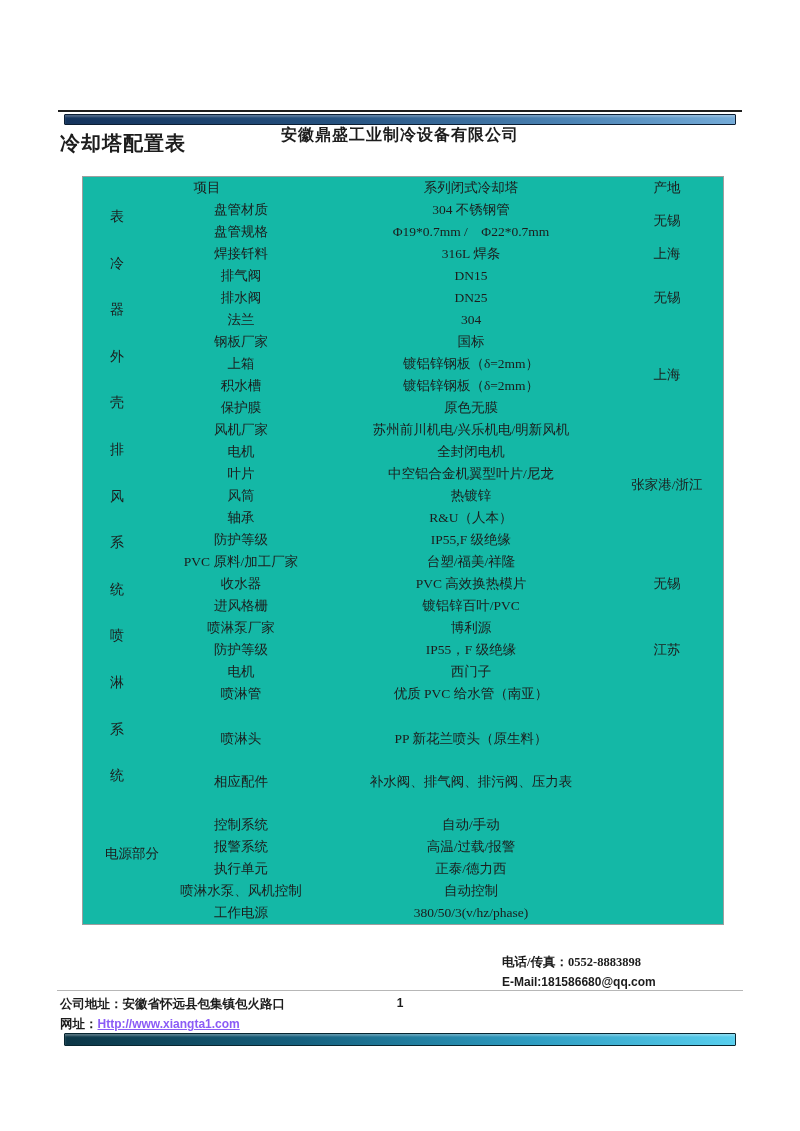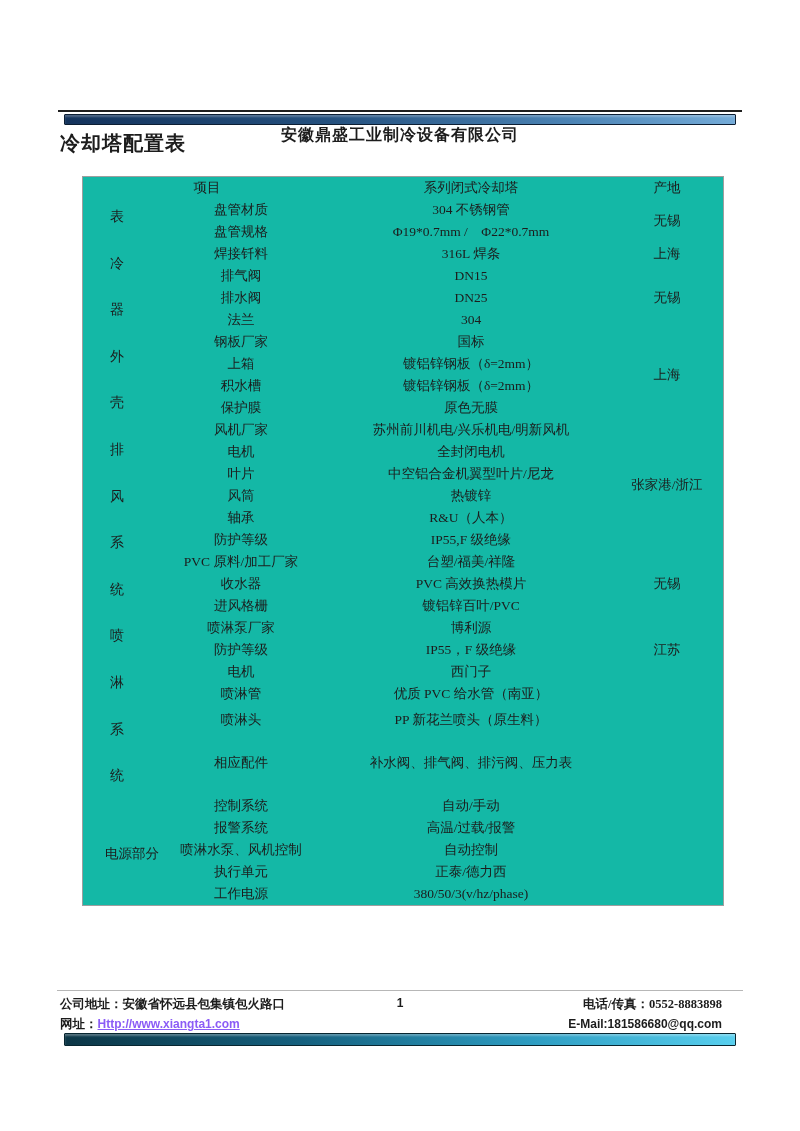--- a/index.html
+++ b/index.html
@@ -29,40 +29,40 @@
   .config-table{
     position:absolute;left:82px;top:176px;width:640px;
     border:1px solid #9e9e9e;font-size:13.5px;background:#14b8a6;
   }
   .row{
     display:grid;grid-template-columns:68px 180px 280px 1fr;
     height:22px;align-items:center;
   }
   .row .cell{text-align:center;white-space:nowrap;line-height:1.1;}
   .thead .c-head-item{grid-column:1 / span 2;}
-  #rows-container > .row:nth-child(24){height:30px;}
+  #rows-container > .row:nth-child(24){height:30px;margin-top:19px;}
   #rows-container > .row:nth-child(25){height:56px;}
   #rows-container > .row:nth-child(26){margin-top:4px;}
   .c-origin.straddle{transform:translateY(11px);}
   
   .group-col{position:absolute;left:0;top:0;width:68px;height:100%;pointer-events:none;}
   .vchar{position:absolute;left:0;width:68px;text-align:center;font-size:14px;}
   .power-label{position:absolute;left:2px;top:668px;width:94px;text-align:center;font-size:13.5px;}
   
   .footer-rule{position:absolute;left:57px;right:57px;top:990px;border-top:1px solid #b7b7b7;}
   .footer-left{position:absolute;left:60px;top:994px;font-size:12.5px;font-weight:600;line-height:20px;}
   .footer-left a{
     color:#8b5cf6;text-decoration:underline;
     font-family:"Liberation Sans","DejaVu Sans",sans-serif;font-size:12px;font-weight:bold;
   }
   .footer-page{
     position:absolute;left:388px;top:996px;width:24px;text-align:center;
     font-size:12px;font-weight:bold;font-family:"Liberation Sans","DejaVu Sans",sans-serif;
   }
-  .footer-right{position:absolute;left:502px;top:994px;width:220px;text-align:right;line-height:20px;}
+  .footer-right{position:absolute;left:502px;top:952px;width:220px;text-align:left;line-height:20px;}
   .footer-right .phone{font-size:12.5px;font-weight:bold;}
   .footer-right .email{
     font-size:12px;font-weight:bold;
     font-family:"Liberation Sans","DejaVu Sans",sans-serif;
   }
   .footer-bar{
     position:absolute;left:64px;right:64px;top:1033px;height:11px;
     background:linear-gradient(90deg,#0c3646 0%,#15607e 35%,#2e9dc2 70%,#58cfee 100%);
     border:1px solid #082630;border-radius:1px;
     box-shadow:inset 0 2px 2px rgba(255,255,255,0.3);
@@ -244,28 +244,28 @@
         <div class="cell c-origin"></div>
       </div>
         <div class="row">
         <div class="cell c-group"></div>
         <div class="cell c-item">报警系统</div>
         <div class="cell c-value">高温/过载/报警</div>
         <div class="cell c-origin"></div>
       </div>
         <div class="row">
         <div class="cell c-group"></div>
+        <div class="cell c-item">执行单元</div>
+        <div class="cell c-value">正泰/德力西</div>
+        <div class="cell c-origin"></div>
+      </div>
+        <div class="row">
+        <div class="cell c-group"></div>
         <div class="cell c-item">喷淋水泵、风机控制</div>
         <div class="cell c-value">自动控制</div>
-        <div class="cell c-origin"></div>
-      </div>
-        <div class="row">
-        <div class="cell c-group"></div>
-        <div class="cell c-item">执行单元</div>
-        <div class="cell c-value">正泰/德力西</div>
         <div class="cell c-origin"></div>
       </div>
         <div class="row">
         <div class="cell c-group"></div>
         <div class="cell c-item">工作电源</div>
         <div class="cell c-value">380/50/3(v/hz/phase)</div>
         <div class="cell c-origin"></div>
       </div>
       </div>
 

